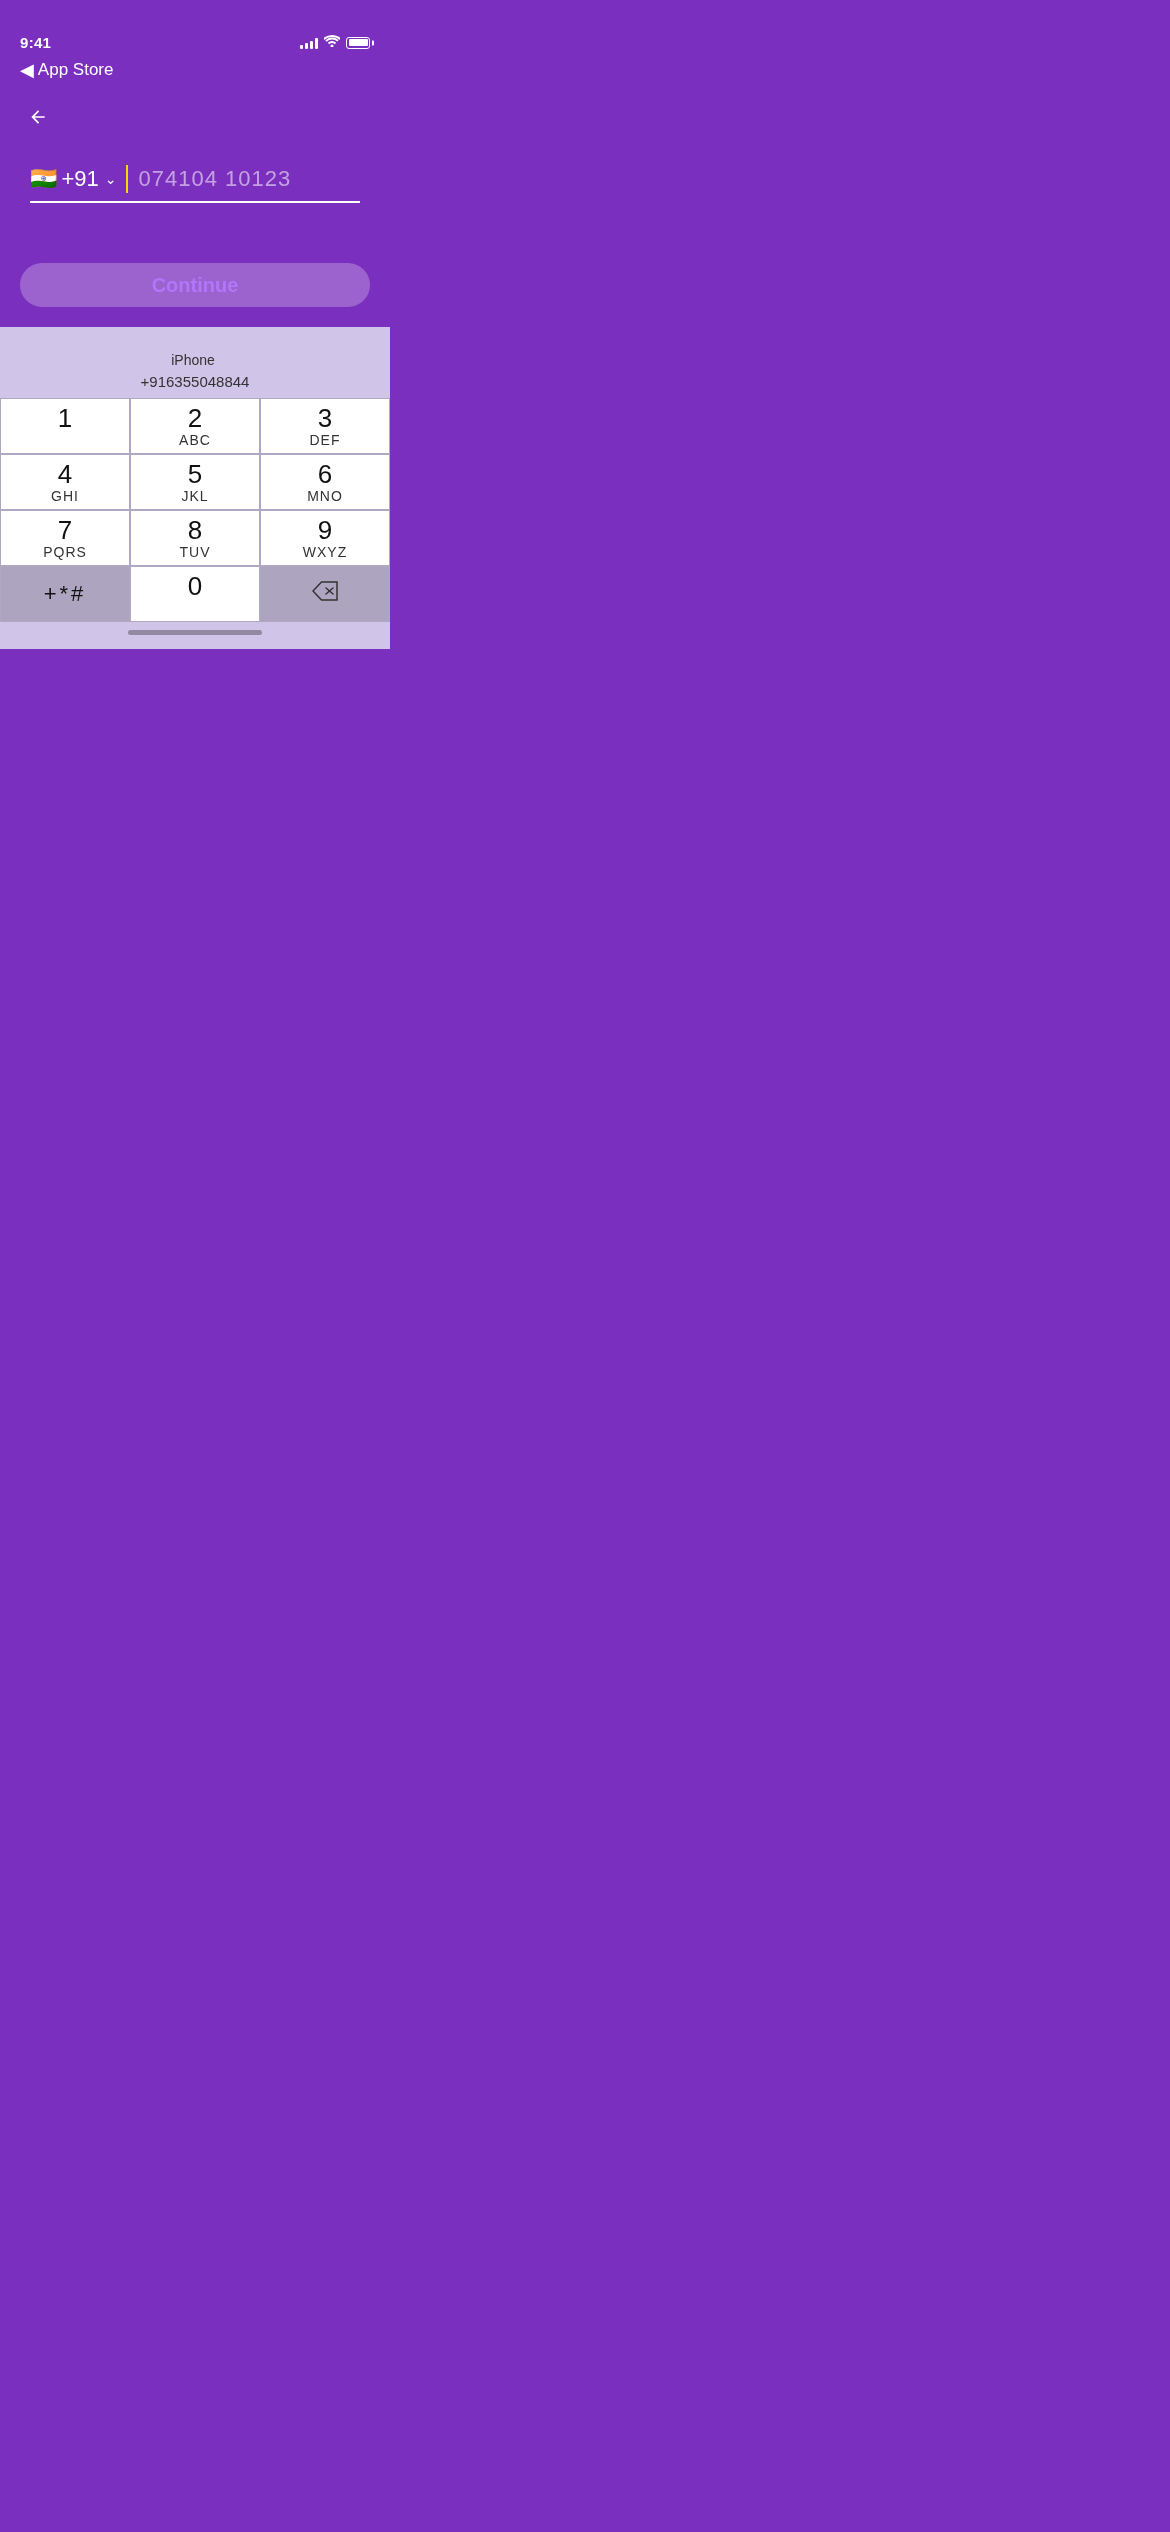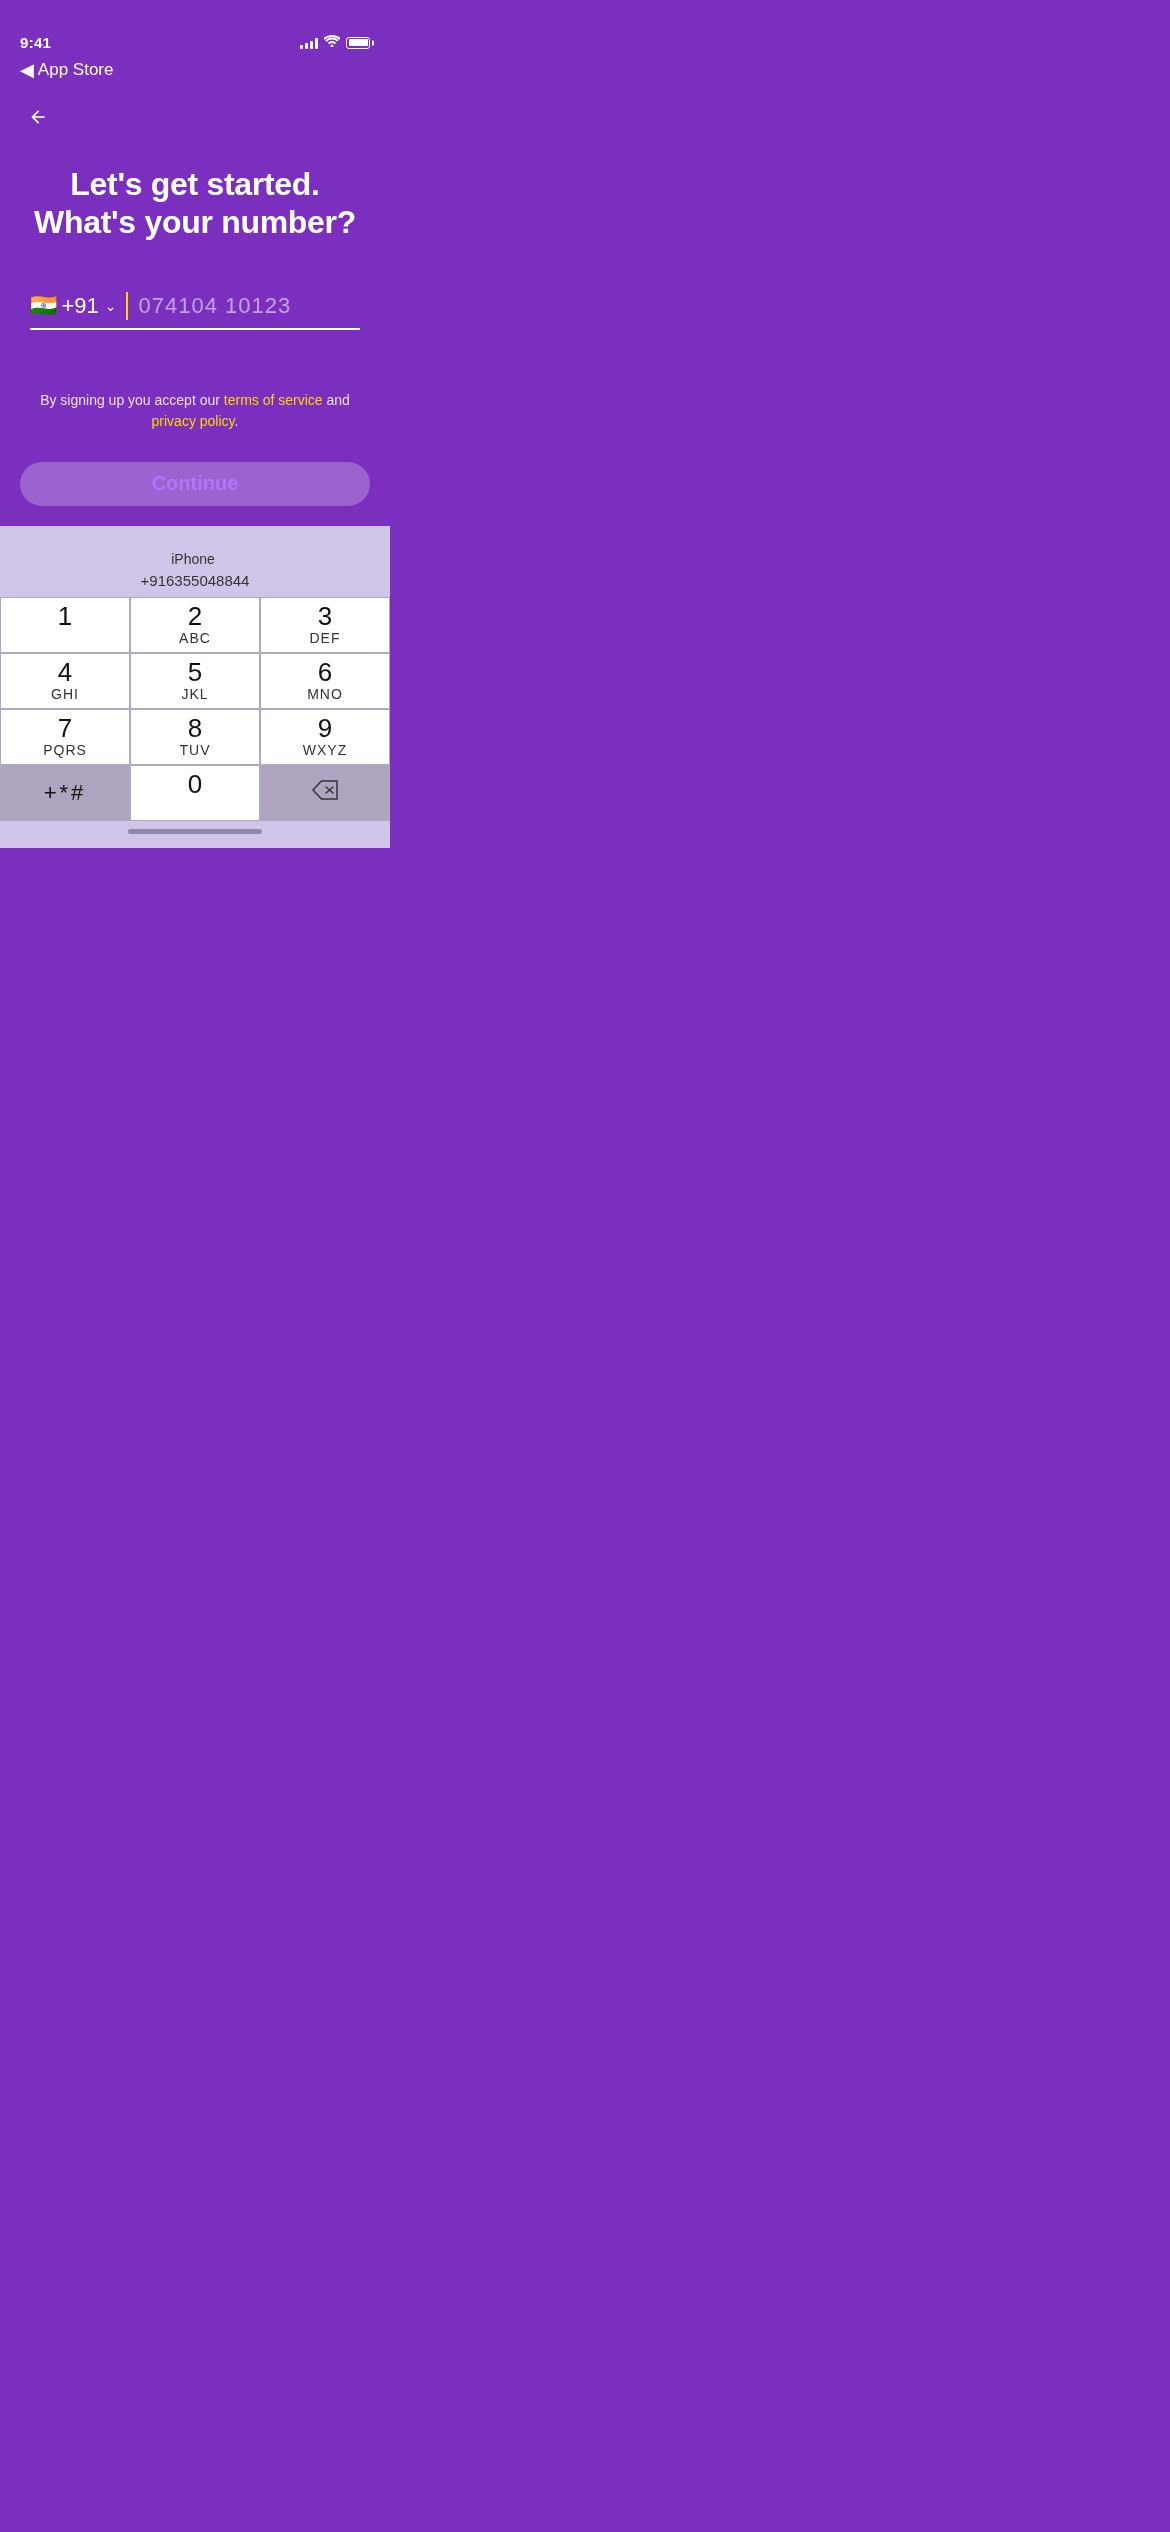--- a/index.html
+++ b/index.html
@@ -280,35 +280,31 @@
 </div>
 
 <div class="main-area">
 
   <div class="back-arrow-btn">
     <svg viewBox="0 0 24 24" xmlns="http://www.w3.org/2000/svg">
       <path d="M20 11H7.83l5.59-5.59L12 4l-8 8 8 8 1.41-1.41L7.83 13H20v-2z"></path>
     </svg>
   </div>
 
-  <h1 class="heading">Let's get started. What's your number?</h1>
 
   <div class="phone-input-row">
     <div class="country-selector">
       <span class="flag-emoji">🇮🇳</span>
       <span class="country-code">+91</span>
       <span class="chevron-down">⌄</span>
     </div>
     <div class="cursor-divider"></div>
     <span class="phone-number-placeholder">074104 10123</span>
   </div>
 
-  <p class="terms-text">
-    <span>By signing up you accept our </span><a class="terms-link">terms of service</a><span> and </span><a class="terms-link">privacy policy</a><span>.</span>
-  </p>
 
   <button class="continue-btn">Continue</button>
 
 </div>
 
 <div style="background:#7B2FBE; height: 20px;"></div>
 
 <div class="keyboard-area">
 
   <div class="keyboard-suggestion-bar">

